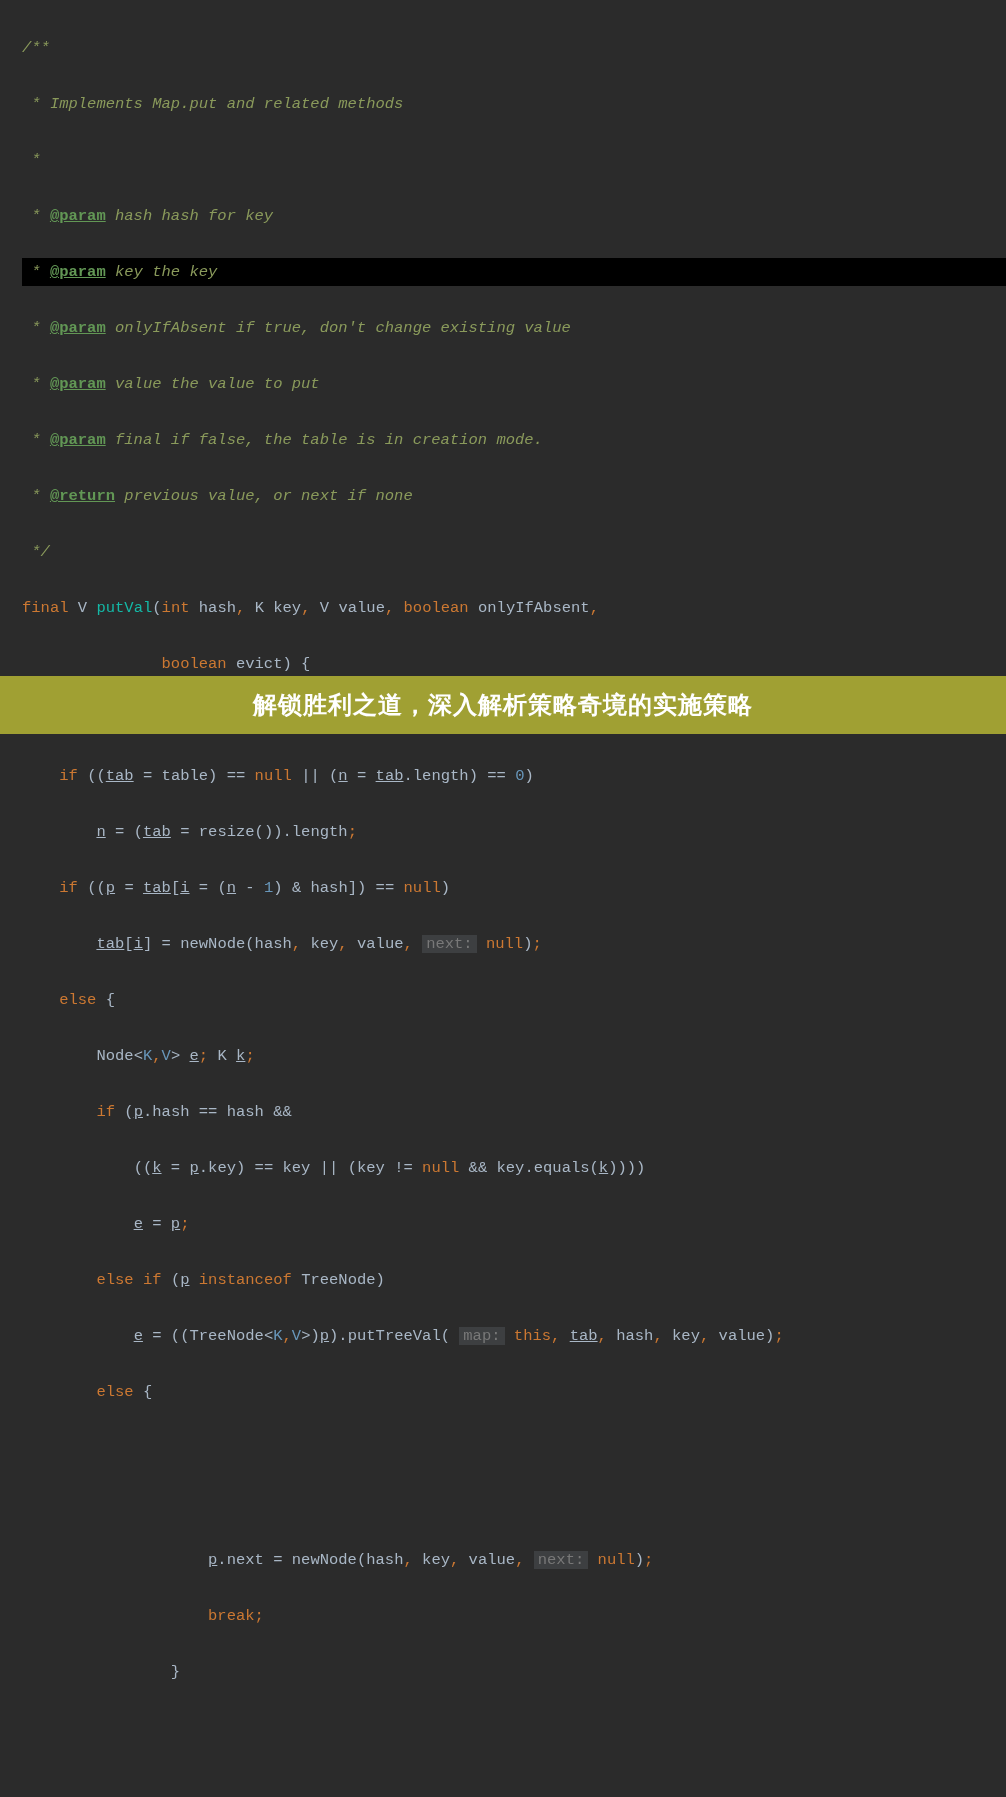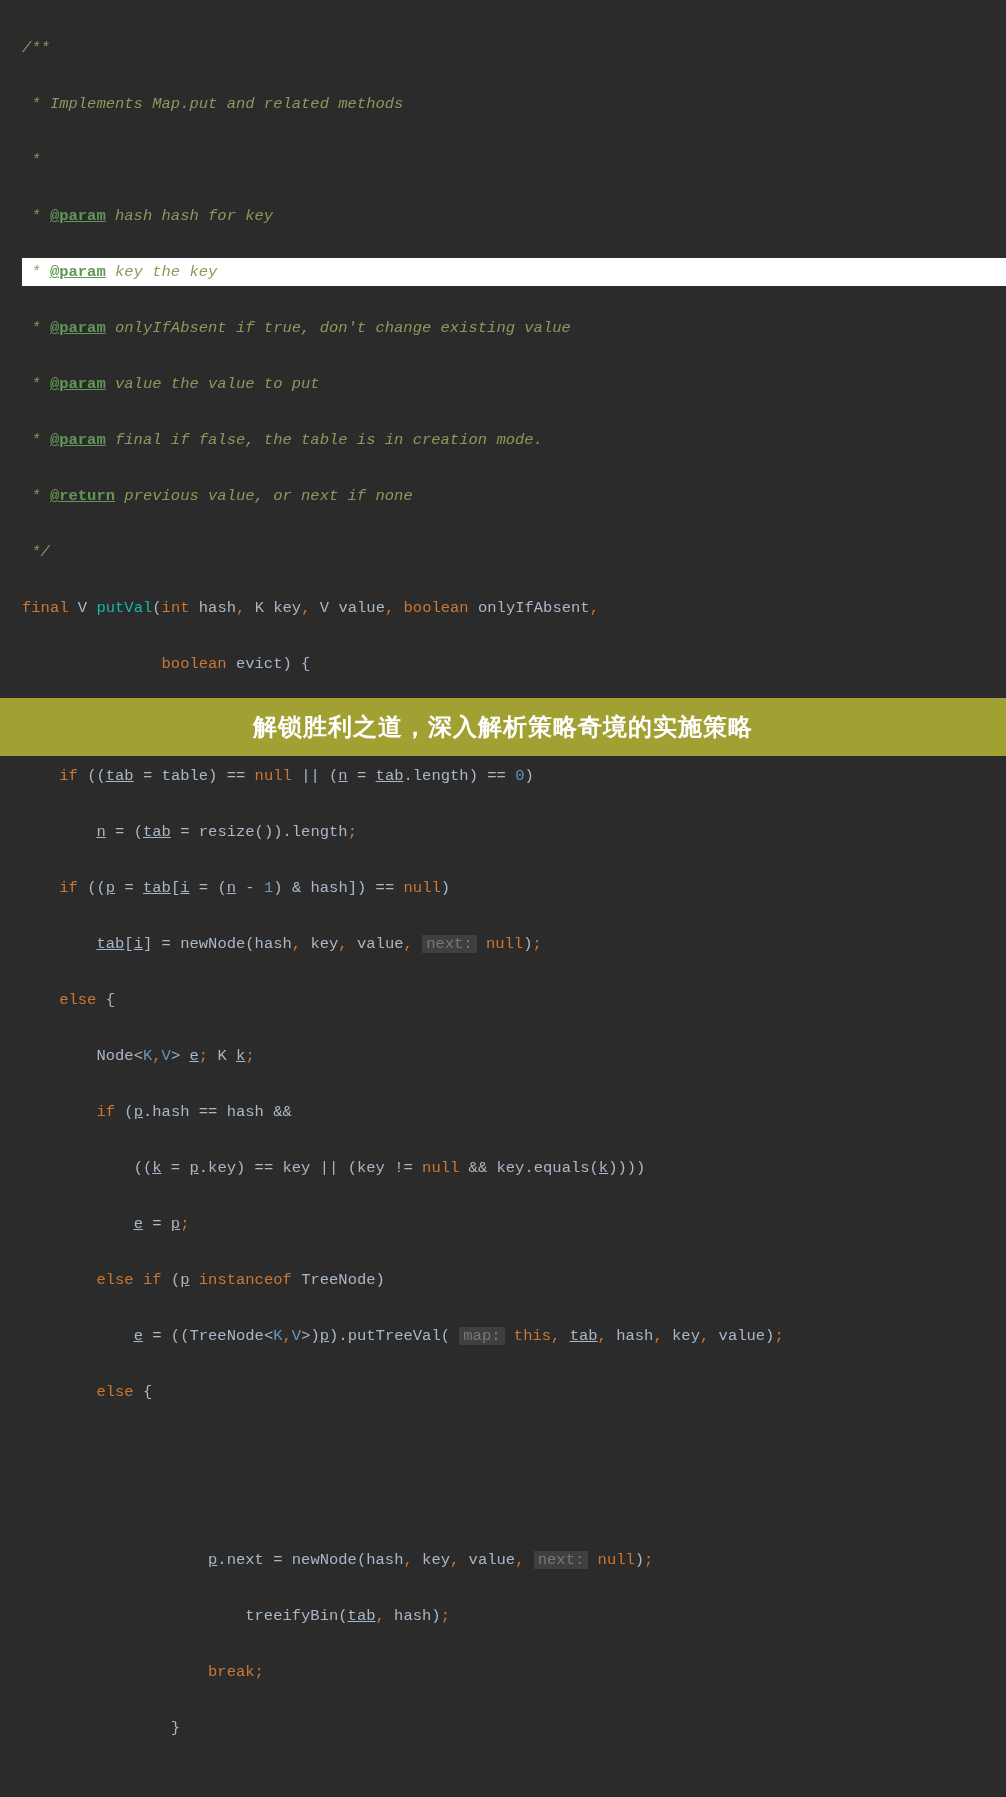--- a/index.html
+++ b/index.html
@@ -12,22 +12,22 @@
 .tagk{color:#8a9a5b;font-style:italic}
 .kw{color:#cc7832}
 .pn{color:#cc7832}
 .id{color:#a9b7c6}
 .fn{color:#14b8a6}
 .ty{color:#a9b7c6}
 .gp{color:#6897bb}
 .num{color:#6897bb}
 .un{text-decoration:underline}
 .hint{background:#3d3f41;color:#787878;padding:0 4px;font-style:normal;border-radius:0}
-.hl{background:#ffffff}
-.overlay{position:absolute;left:0;right:0;top:698px;height:58px;background:#a0a033;display:flex;align-items:center;justify-content:center}
+.hl{background:#000000}
+.overlay{position:absolute;left:0;right:0;top:676px;height:58px;background:#a0a033;display:flex;align-items:center;justify-content:center}
 .overlay span{color:#fff;font-family:"Microsoft YaHei",sans-serif;font-weight:bold;font-size:24px;font-style:normal;letter-spacing:1px}
 </style>
 </head>
 <body>
 
 <div class="code">
 <div><span class="doc i">/**</span></div>
 <div><span class="doc i"> * Implements Map.put and related methods</span></div>
 <div><span class="doc i"> *</span></div>
 <div><span class="doc i"> * </span><span class="tag">@param</span><span class="tagk"> hash hash for key</span></div>
@@ -48,21 +48,20 @@
 <div>        <span class="ty">Node</span><span class="id">&lt;</span><span class="gp">K</span><span class="pn">,</span><span class="gp">V</span><span class="id">&gt; </span><span class="id un">e</span><span class="pn">;</span> <span class="ty">K</span> <span class="id un">k</span><span class="pn">;</span></div>
 <div>        <span class="kw">if</span> <span class="id">(</span><span class="id un">p</span><span class="id">.</span><span class="id">hash</span> <span class="id">== </span><span class="id">hash</span> <span class="id">&amp;&amp;</span></div>
 <div>            <span class="id">((</span><span class="id un">k</span> <span class="id">= </span><span class="id un">p</span><span class="id">.</span><span class="id">key</span><span class="id">) == </span><span class="id">key</span> <span class="id">|| (</span><span class="id">key</span> <span class="id">!= </span><span class="kw">null</span> <span class="id">&amp;&amp; </span><span class="id">key</span><span class="id">.</span><span class="id">equals</span><span class="id">(</span><span class="id un">k</span><span class="id">))))</span></div>
 <div>            <span class="id un">e</span> <span class="id">= </span><span class="id un">p</span><span class="pn">;</span></div>
 <div>        <span class="kw">else</span> <span class="kw">if</span> <span class="id">(</span><span class="id un">p</span> <span class="kw">instanceof</span> <span class="ty">TreeNode</span><span class="id">)</span></div>
 <div>            <span class="id un">e</span> <span class="id">= ((</span><span class="ty">TreeNode</span><span class="id">&lt;</span><span class="gp">K</span><span class="pn">,</span><span class="gp">V</span><span class="id">&gt;)</span><span class="id un">p</span><span class="id">).</span><span class="id">putTreeVal</span><span class="id">(</span> <span class="hint">map:</span> <span class="kw">this</span><span class="pn">,</span> <span class="id un">tab</span><span class="pn">,</span> <span class="id">hash</span><span class="pn">,</span> <span class="id">key</span><span class="pn">,</span> <span class="id">value</span><span class="id">)</span><span class="pn">;</span></div>
 <div>        <span class="kw">else</span> <span class="id">{</span></div>
 <div style="visibility:hidden">            <span>for (int binCount = 0; ; ++binCount) {</span></div>
 <div style="visibility:hidden">                <span>if ((e = p.next) == null) {</span></div>
 <div>                    <span class="id un">p</span><span class="id">.</span><span class="id">next</span> <span class="id">= </span><span class="id">newNode</span><span class="id">(</span><span class="id">hash</span><span class="pn">,</span> <span class="id">key</span><span class="pn">,</span> <span class="id">value</span><span class="pn">,</span> <span class="hint">next:</span> <span class="kw">null</span><span class="id">)</span><span class="pn">;</span></div>
-<div>                        <span class="id">treeifyBin</span><span class="id">(</span><span class="id un">tab</span><span class="pn">,</span> <span class="id">hash</span><span class="id">)</span><span class="pn">;</span></div>
 <div>                    <span class="kw">break</span><span class="pn">;</span></div>
 <div>                <span class="id">}</span></div>
 
 
 
 
 
 
 
 

